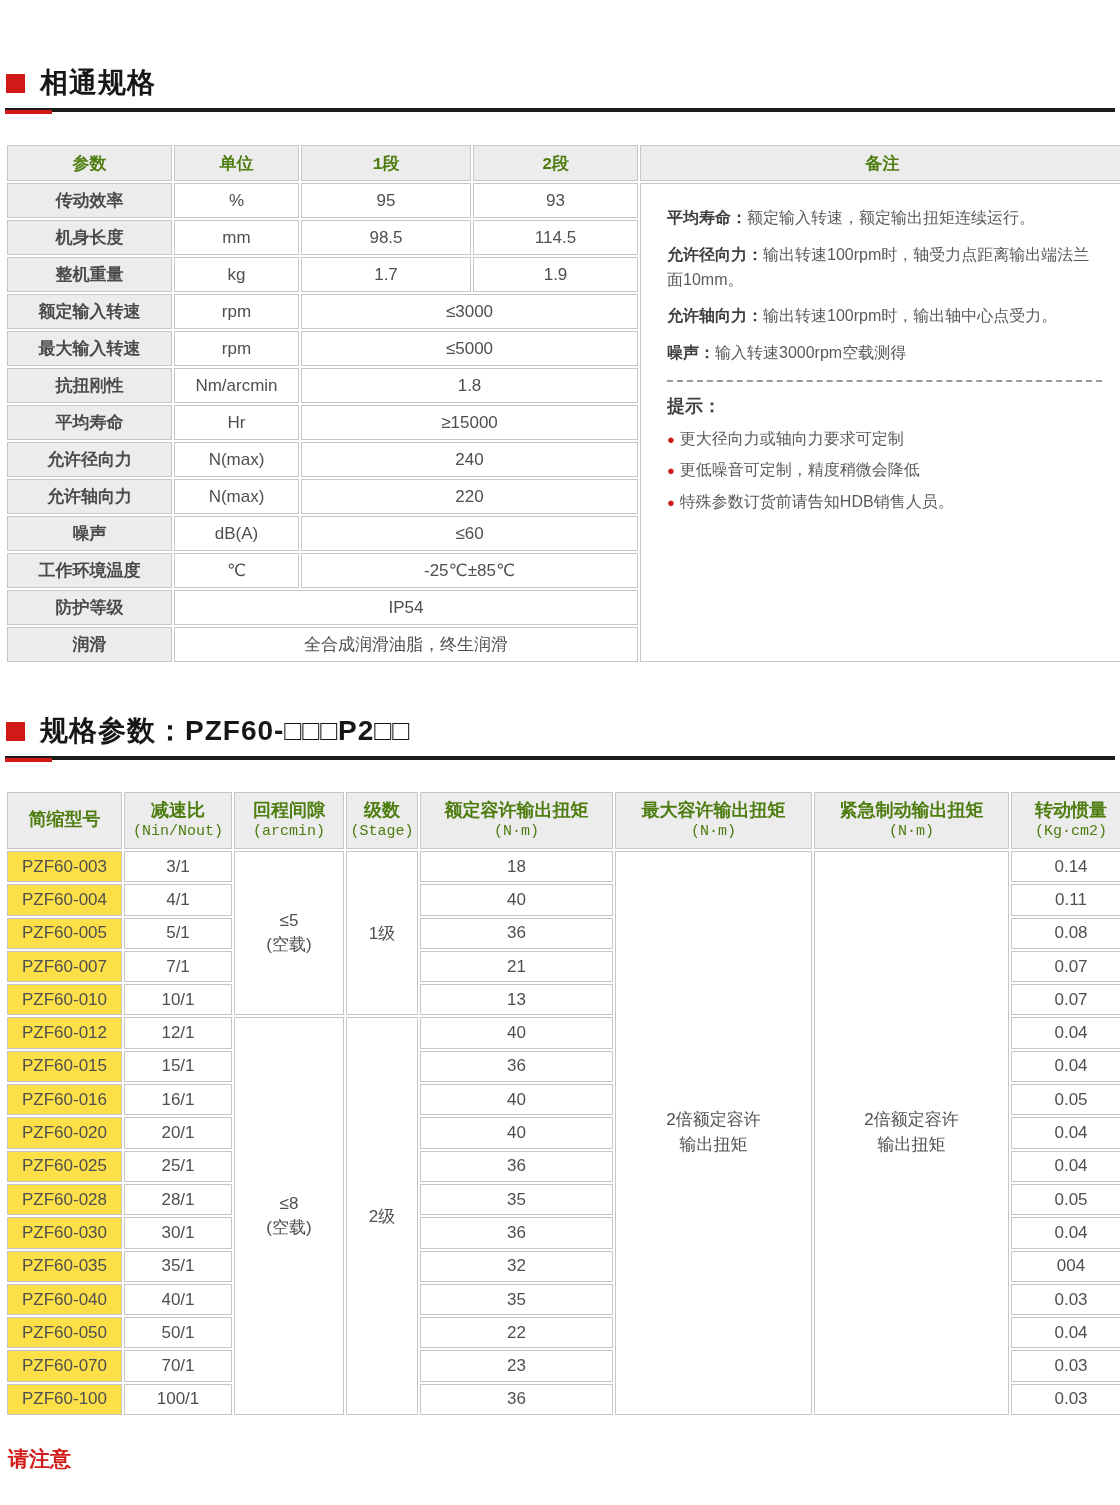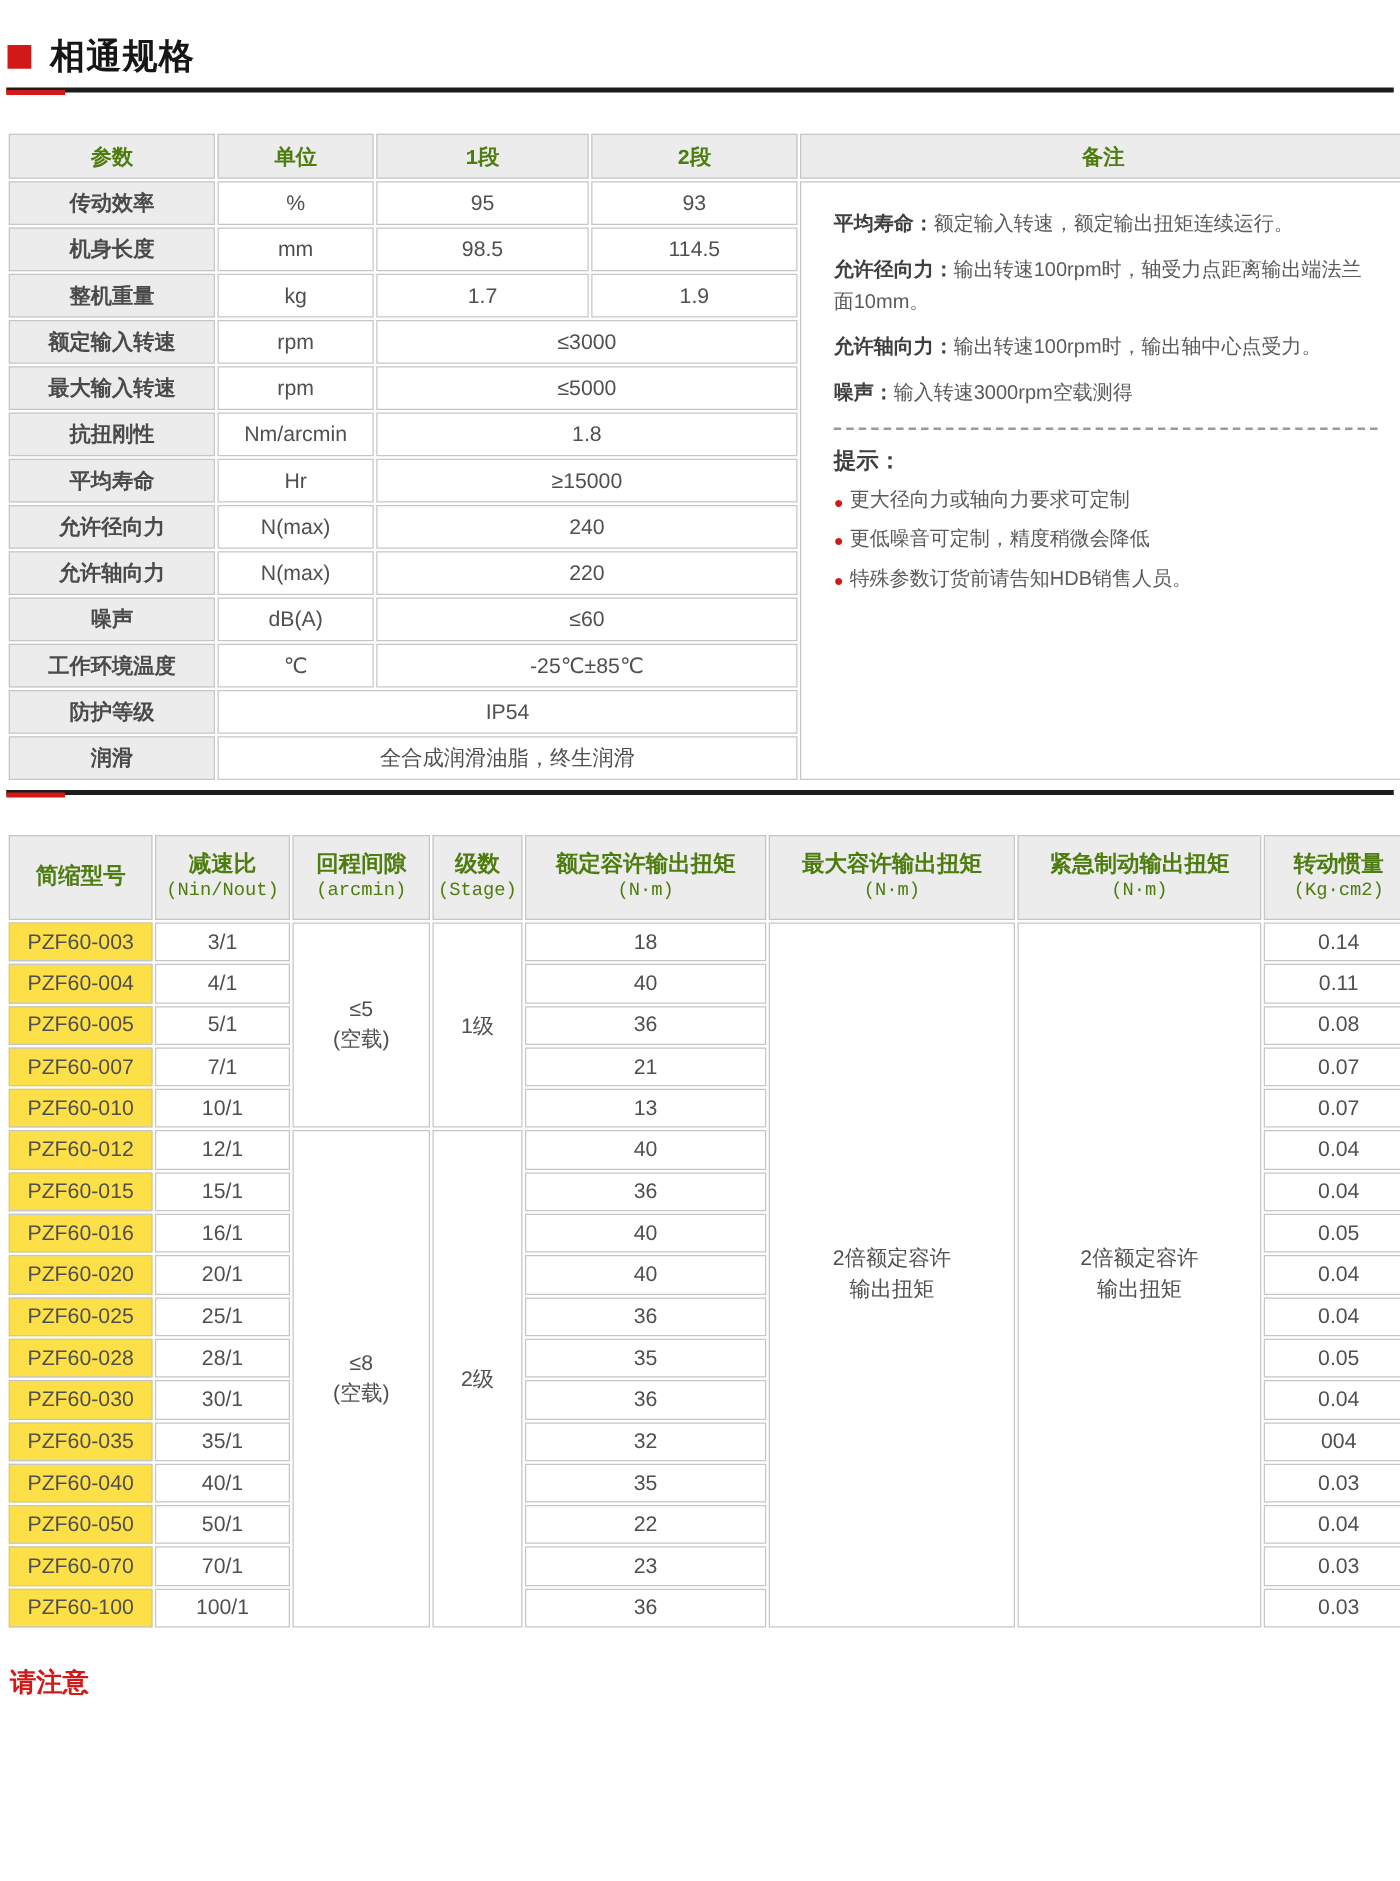--- a/index.html
+++ b/index.html
@@ -6,21 +6,21 @@
   body {
     width:1120px; height:1505px;
     background:#ffffff;
     font-family:"Liberation Sans","DejaVu Sans",sans-serif;
     color:#4d4d4d;
     overflow:hidden;
   }
   .page { padding:26px 5px 0 5px; }
 
   
-  .sec-title-row { display:flex; align-items:center; gap:15px; margin-left:1px; }
+  .sec-title-row { display:flex; align-items:center; gap:15px; margin-left:1px;margin-top:38px; }
   .red-sq { width:19px; height:19px; background:var(--accent); flex:0 0 auto; }
   .sec-title { font-size:28px; font-weight:bold; color:#161616; letter-spacing:1px; }
   .sec-rule { position:relative; height:4px; background:#1c1c1c; margin-top:6px; }
   .sec-rule .rule-red { position:absolute; left:0; top:2px; width:47px; height:4px; background:var(--accent); }
 
   
   table { border-collapse:separate; border-spacing:2px; table-layout:fixed; width:1110px; }
   th, td { border:1px solid #c6c6c6; text-align:center; vertical-align:middle;
            font-size:17px; color:#4f4f4f; background:#ffffff; }
   thead th { background:#ececec; font-weight:bold; color:#4d7c0f;font-family:Liberation Mono, monospace; }
@@ -33,21 +33,21 @@
   .spec1 td.notes-cell { text-align:left; vertical-align:top; padding:22px 22px 10px 26px; }
   .note-item { font-size:16px; line-height:1.55; margin-bottom:12px; color:#5a5a5a; }
   .note-item b { color:#3f3f3f; }
   .dashed { border-top:2px dashed #9a9a9a; margin:14px 0 12px 0; }
   .tips-title { font-weight:bold; color:#3f3f3f; font-size:18px; margin-bottom:10px; }
   .tip { display:flex; align-items:flex-start; font-size:16px; color:#5a5a5a; margin-bottom:9px; line-height:1.4; }
   .tip .dot { color:var(--accent); font-size:13px; margin:3px 5px 0 0; }
 
   
   .spec2 { margin-top:30px; }
-  .spec2 thead th { height:68px; }
+  .spec2 thead th { height:57px; }
   .spec2 thead .h1 { font-size:18px; font-weight:bold; line-height:1.25; }
   .spec2 thead .h2 { font-size:15px; font-weight:normal; line-height:1.2; }
   .spec2 tbody td { height:31.3px; }
   .spec2 td.modelcol { background:#fde047; }
   .spec2 td div { line-height:1.45; }
 
   
   .notice { margin:28px 0 0 3px; }
   .notice-title { color:var(--accent); font-size:21px; font-weight:bold; margin-bottom:16px; }
   .notice-item { display:flex; align-items:flex-start; margin-bottom:17px; }
@@ -167,20 +167,24 @@
           <th class="rowlabel">防护等级</th>
           <td colspan="3">IP54</td>
         </tr>
         <tr>
           <th class="rowlabel">润滑</th>
           <td colspan="3">全合成润滑油脂，终生润滑</td>
         </tr>
       </tbody>
   </table>
 
+  <div class="sec-title-row" style="margin-top:48px;">
+    <span class="red-sq"></span>
+    <span class="sec-title">规格参数：PZF60-□□□P2□□</span>
+  </div>
   <div class="sec-rule">
       <span class="rule-red"></span>
     </div>
 
   <table class="spec2" id="model-table">
     <colgroup>
       <col style="width:115px">
         <col style="width:108px">
         <col style="width:110px">
         <col style="width:72px">

